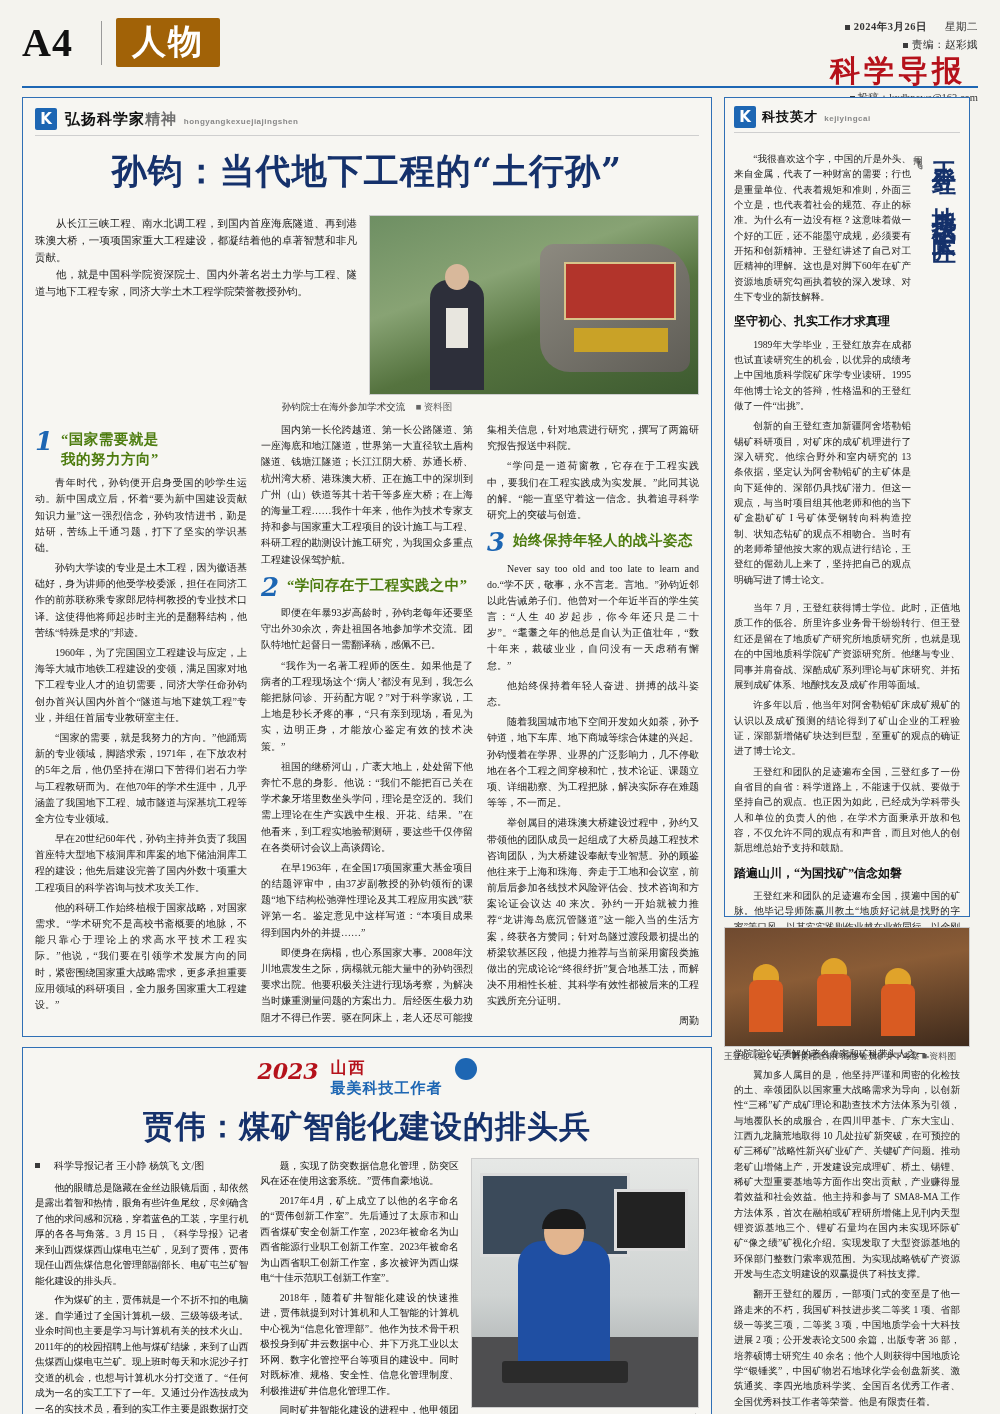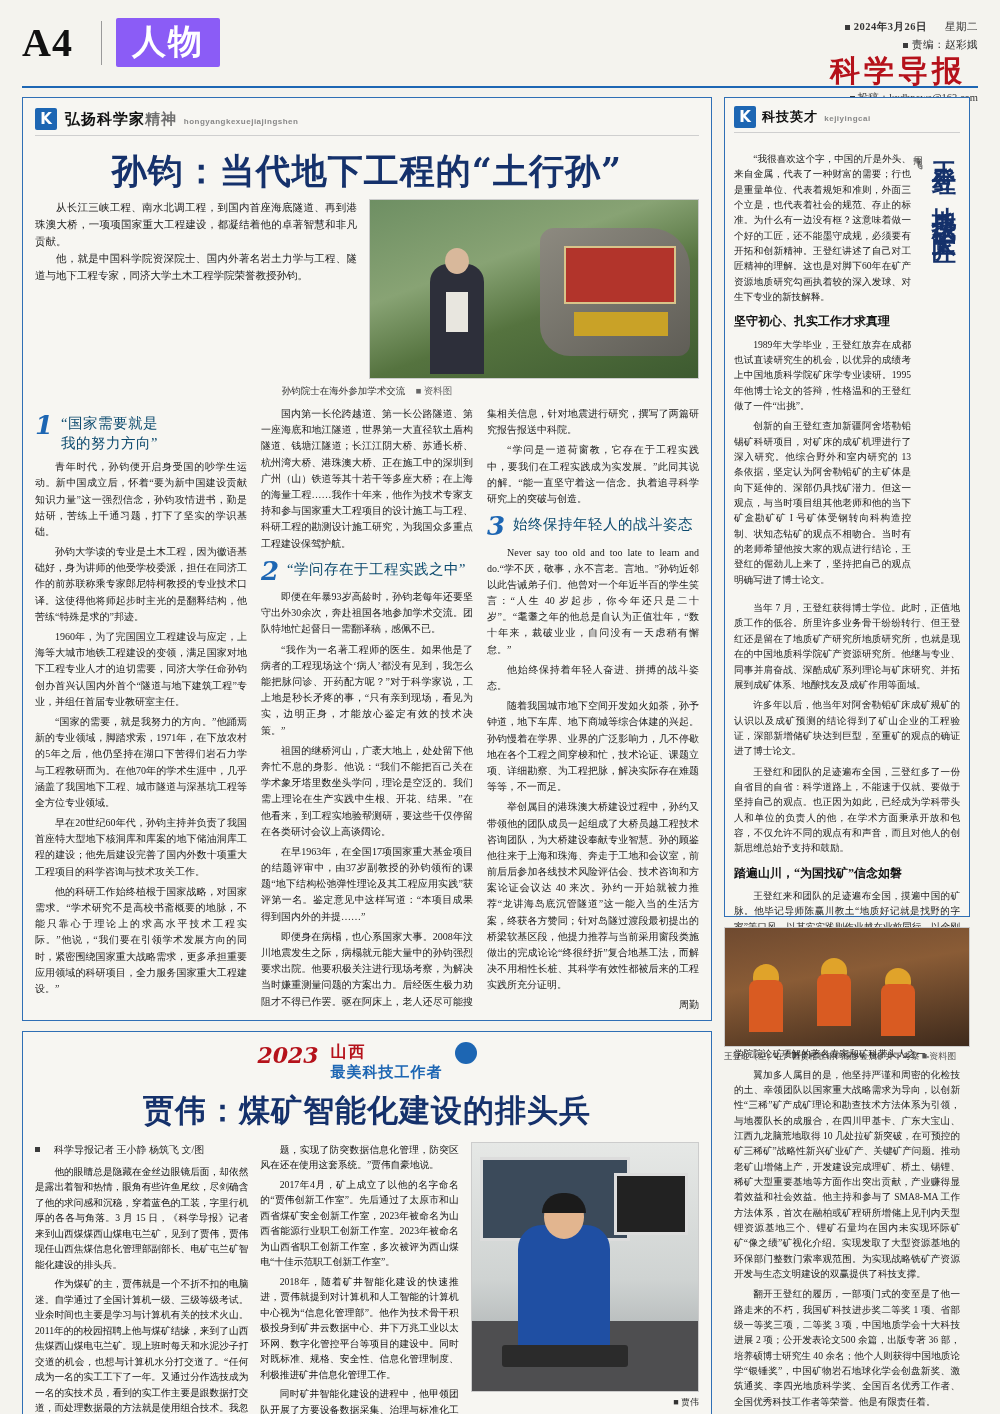--- a/index.html
+++ b/index.html
@@ -21,21 +21,21 @@
   
   .masthead { display:flex; align-items:flex-start; justify-content:space-between; height:62px; }
   .mast-left { display:flex; align-items:center; gap:14px; }
   .folio {
     font-size:40px; font-weight:bold; letter-spacing:1px;
     font-family:"Liberation Serif", serif;
     color:#111; line-height:1;
     padding-right:14px;
   }
   .section-badge {
-    background:#8b5cf6; color:#fff;
+    background:#a16207; color:#fff;
     padding:4px 16px 6px 16px;
     font-size:34px; font-weight:bold;
     font-family:"DejaVu Sans", sans-serif;
     letter-spacing:2px; line-height:1.15;
     border-radius:2px;
   }
   .mast-divider { width:1px; height:44px; background:#9a9a9a; }
   .mast-right { text-align:right; padding-top:2px; }
   .mast-meta { font-size:10.5px; color:#333; letter-spacing:.5px; margin-bottom:4px; display:flex; gap:18px; justify-content:flex-end; }
   .mast-meta span { display:inline-flex; align-items:center; gap:4px;}
@@ -61,21 +61,21 @@
     width:22px; height:22px; background:#1d66b3; color:#fff;
     font-family:"DejaVu Sans", sans-serif; font-weight:bold; font-size:15px;
     display:flex; align-items:center; justify-content:center; border-radius:2px;
   }
   .k-text { font-size:15px; font-weight:bold; letter-spacing:1px; color:#111; }
   .k-text .grey { color:#6f6f6f; }
   .k-pinyin { font-size:8px; color:#888; letter-spacing:.5px; margin-left:2px; font-family:"Liberation Sans", sans-serif;}
 
   .headline {
     font-size:35px; font-weight:bold; letter-spacing:1px;
-    color:#15316b; text-align:center; margin:12px 0 4px 0;
+    color:#15316b; text-align:center; margin:12px 0 20px 0;
     font-family:"DejaVu Serif", serif;
   }
   .photo-main {
     width:330px; height:180px; float:right; margin:0 0 6px 12px;
     background:linear-gradient(160deg,#6e8f63 0%,#88a374 35%,#55733f 60%,#3d5a30 100%);
     position:relative; overflow:hidden; border:1px solid #ccc;
   }
   .photo-main .stone {
     position:absolute; right:8px; top:28px; width:150px; height:128px;
     background:linear-gradient(145deg,#8d8a80,#5f5d56);
@@ -102,21 +102,21 @@
     background:#e8e6df;
   }
   .photo-cap { clear:both; font-size:9.5px; color:#333; text-align:center; margin:2px 0 8px 0; }
   .photo-cap .src { color:#666; margin-left:8px; }
 
   .lead { font-size:10.5px; line-height:1.62; text-indent:2em; text-align:justify; color:#1a1a1a; }
   .cols3 { column-count:3; column-gap:14px; margin-top:8px; }
   .cols3 p { font-size:10px; line-height:1.62; text-indent:2em; text-align:justify; margin:0 0 4px 0; color:#1a1a1a;}
   .subhead { display:flex; align-items:flex-start; gap:8px; margin:8px 0 6px 0; break-inside:avoid; }
   .subnum { font-size:26px; font-style:italic; color:#1d66b3; font-family:"DejaVu Serif",serif; line-height:.9; font-weight:bold;}
-  .subtxt { font-size:14.5px; font-weight:normal; color:#0c4a6e; line-height:1.35; letter-spacing:.5px;}
+  .subtxt { font-size:14.5px; font-weight:bold; color:#4d7c0f; line-height:1.35; letter-spacing:.5px;}
   .byline { text-align:right; font-size:10px; margin-top:4px; }
 
   
   .rail { border:1px solid #2f6fb5; padding:8px 9px; background:#f7f6f2; height:820px; position:relative; }
   .rail-kicker { display:flex; align-items:center; gap:6px; border-bottom:1px solid #cfcfcf; padding-bottom:4px;}
   .rail-title-wrap { display:flex; justify-content:flex-end; margin-top:10px; }
   .vtitle {
     writing-mode:vertical-rl; text-orientation:upright;
     font-size:24px; font-weight:bold; letter-spacing:5px; color:#15316b;
     font-family:"DejaVu Serif", serif; height:300px; margin-left:4px;

